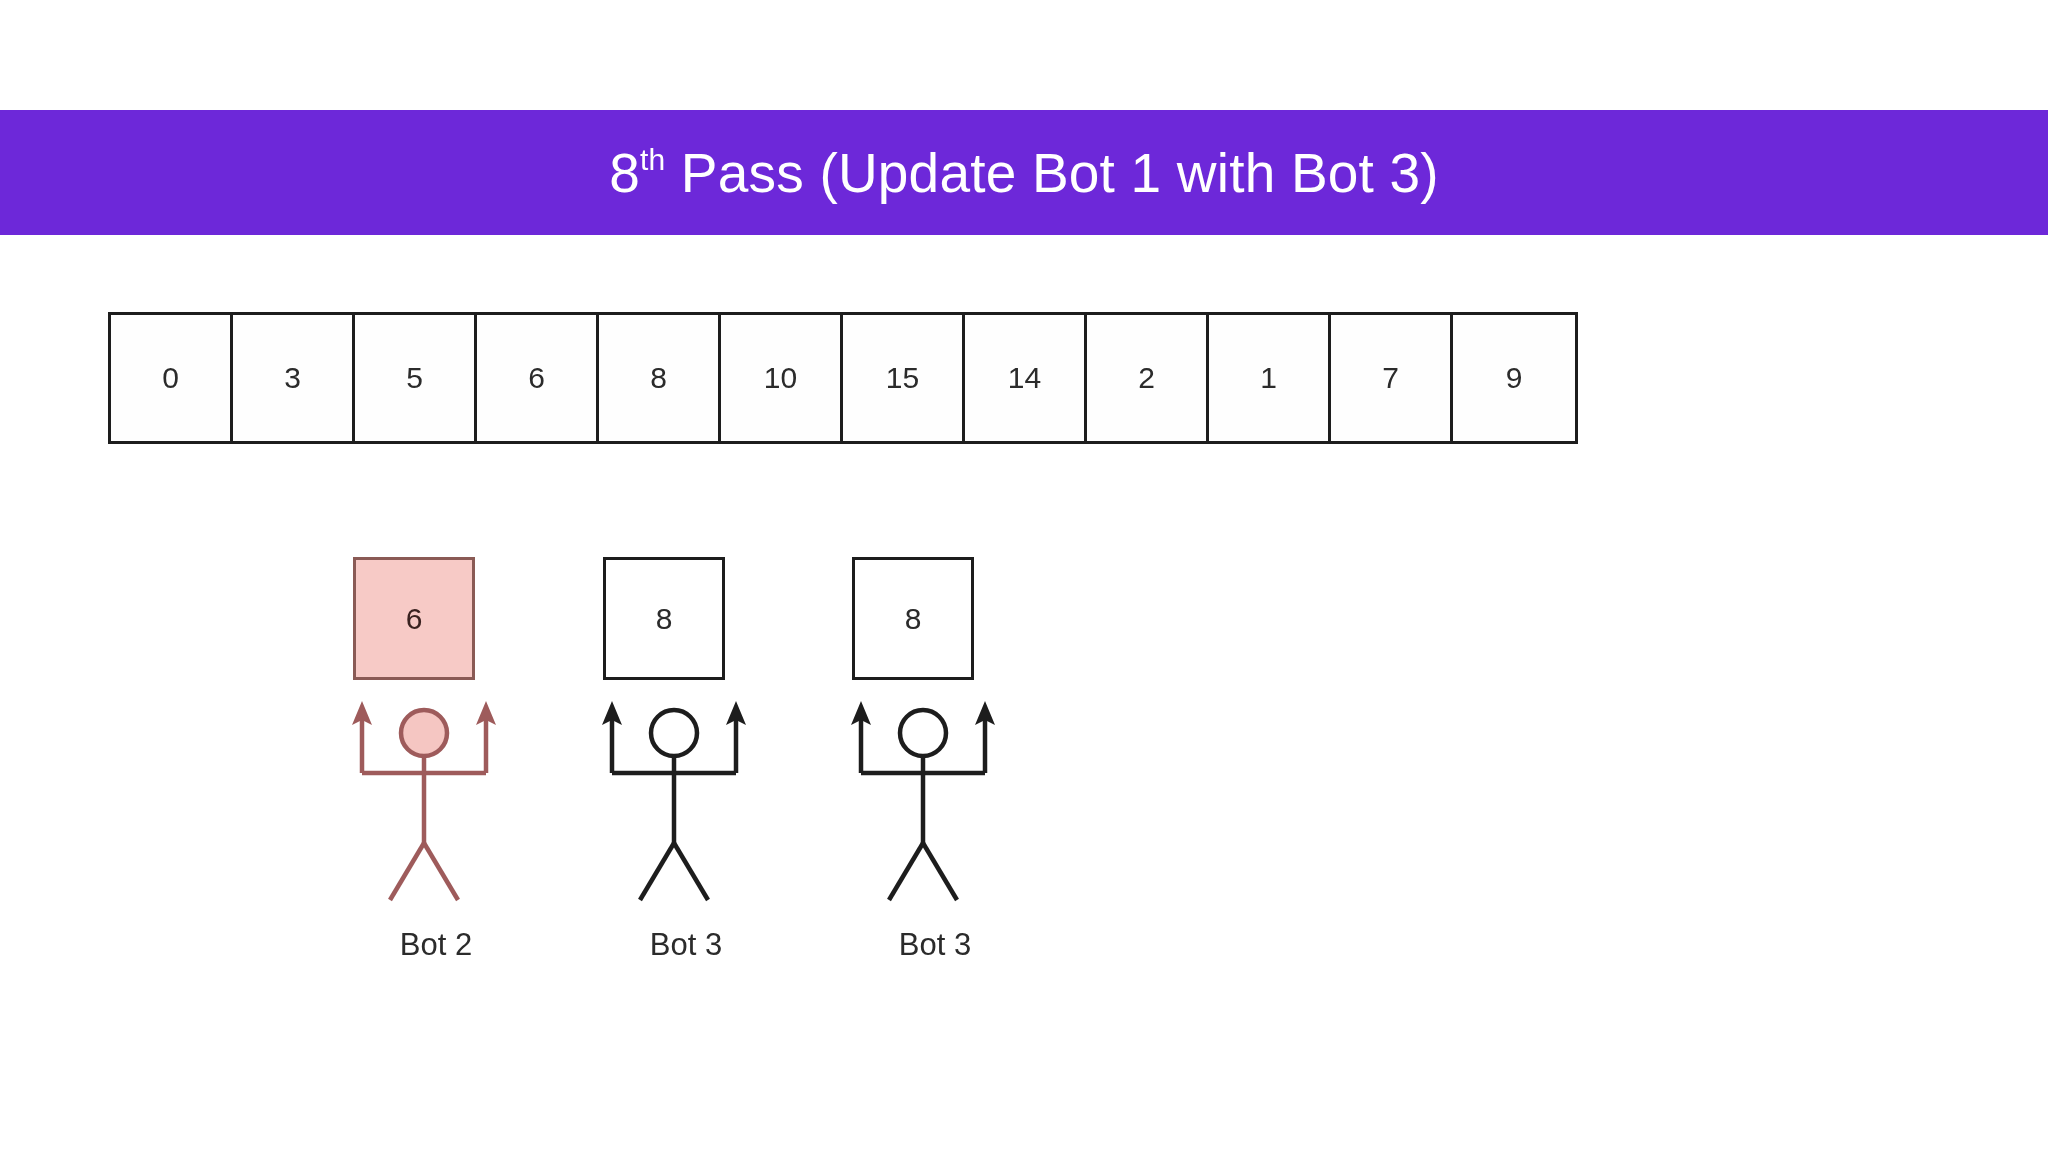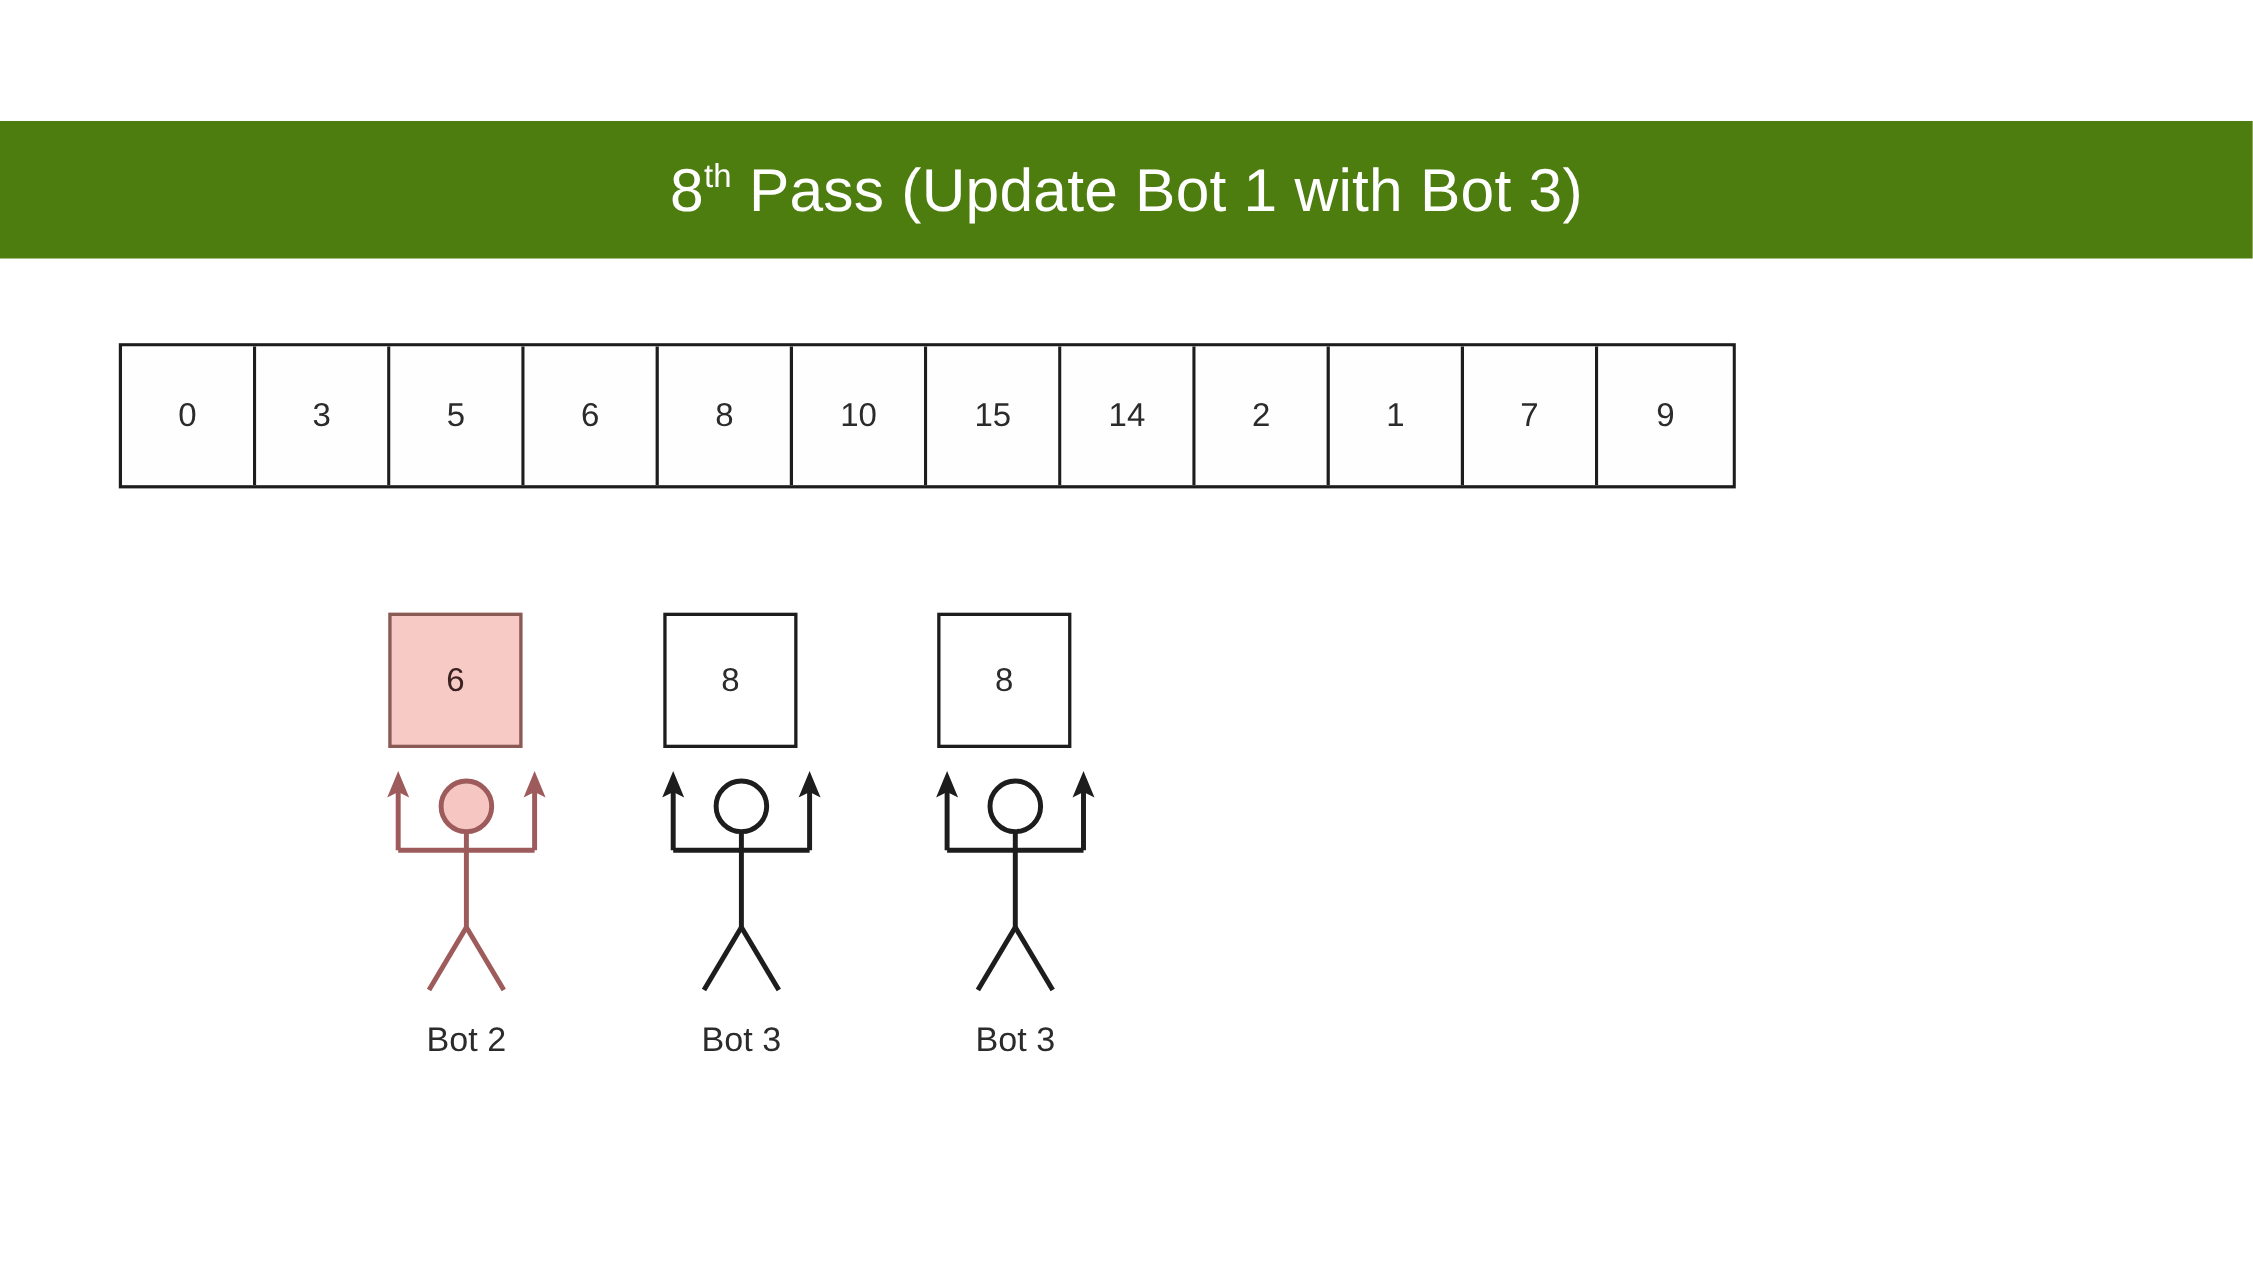--- a/index.html
+++ b/index.html
@@ -16,21 +16,21 @@
     color: #1a1a1a;
   }
 
   
   #title-bar {
     position: absolute;
     left: 0;
     top: 110px;
     width: 2048px;
     height: 125px;
-    background: #4d7c0f;
+    background: #6d28d9;
     display: flex;
     align-items: center;
     justify-content: center;
   }
   #title-text {
     color: #ffffff;
     font-size: 55px;
     font-weight: 400;
     letter-spacing: 0.2px;
     white-space: nowrap;
@@ -115,21 +115,21 @@
     position: absolute;
     top: 150px;
     left: 30px;
     width: 200px;
     height: 230px;
   }
 
   .bot-label {
     position: absolute;
     top: 382px;
-    left: 0;
+    left: 12px;
     width: 260px;
     text-align: center;
     font-size: 31px;
     color: #2b2b2b;
     font-family: "Liberation Sans", sans-serif;
   }
 </style>
 </head>
 <body>
 

